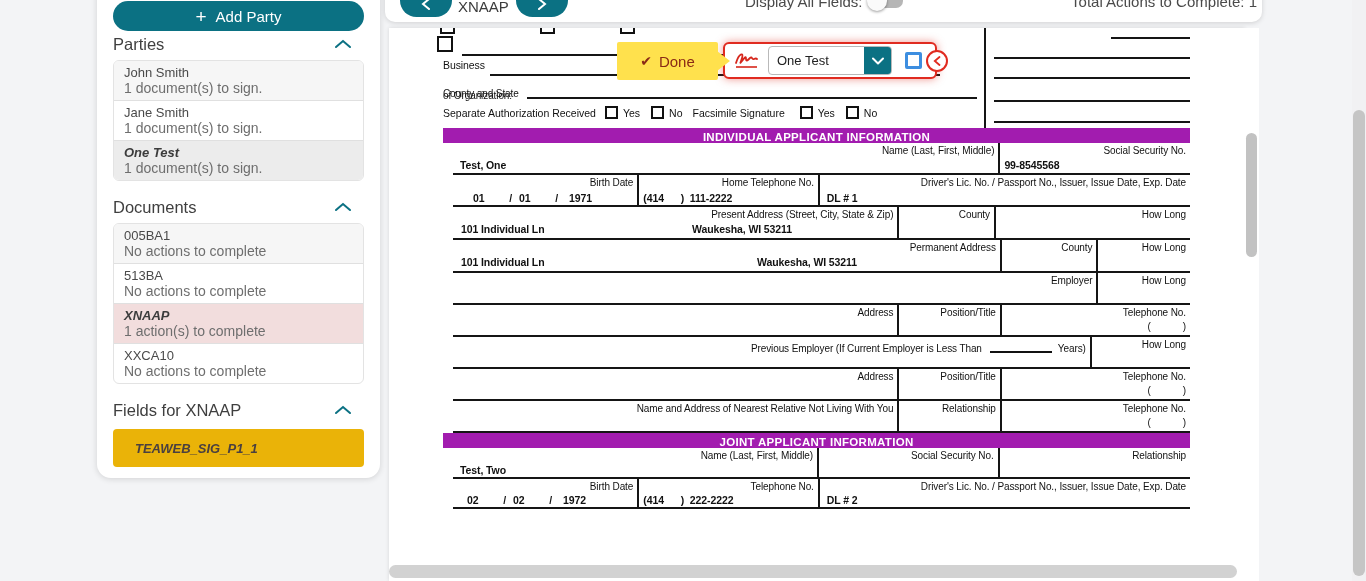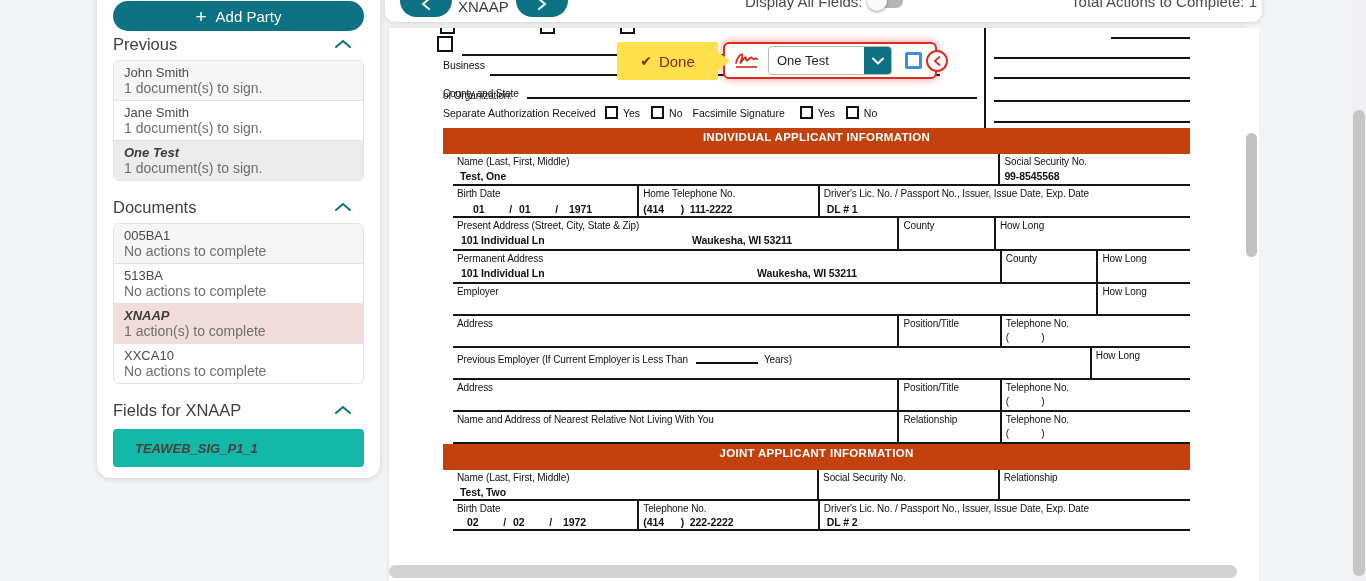--- a/index.html
+++ b/index.html
@@ -20,21 +20,21 @@
   .side-head.gap { margin-top:15px; }
   .side-list { margin-top:5px; border:1px solid #e3e3e3; border-radius:6px; overflow:hidden; background:#fff; }
   .side-row { min-height:37px; padding:4px 10px 5px; cursor:pointer; }
   .side-row + .side-row { border-top:1px solid #e0e0e0; }
   .side-row .nm { font-size:13px; color:#4a4a4a; line-height:16px; }
   .side-row .st { font-size:14px; color:#6e6e6e; line-height:14px; }
   .side-row.shaded { background:#f6f6f6; }
   .side-row.sel-gray { background:#ececec; }
   .side-row.sel-pink { background:#f2dddd; }
   .side-row.sel-gray .nm, .side-row.sel-pink .nm { font-weight:bold; font-style:italic; color:#3c3c3c; }
-  .field-chip { margin-top:8px; height:38px; background:#14b8a6; border-radius:4px;
+  .field-chip { margin-top:8px; height:38px; background:#eab308; border-radius:4px;
     display:flex; align-items:center; padding-left:22px; font-size:13px; font-weight:bold; font-style:italic;
     color:#4a4040; cursor:pointer; }
 
   
   .doc-toolbar { position:absolute; left:385px; top:-16px; width:877px; height:38px; background:#fff;
     border-radius:10px; box-shadow:0 1px 5px rgba(0,0,0,.15); z-index:4; }
   .nav-pill { position:absolute; top:0; width:52px; height:33px; border:none; border-radius:17px;
     background:#0b7183; color:#fff; display:flex; align-items:flex-end; justify-content:center;
     padding-bottom:7px; cursor:pointer; }
   .nav-pill.prev { left:15px; } .nav-pill.next { left:131px; }
@@ -43,33 +43,33 @@
   .toggle { position:absolute; left:482px; top:7px; width:38px; height:21px; cursor:pointer; }
   .toggle .track { position:absolute; left:2px; top:3px; width:34px; height:14px; border-radius:7px; background:#b6b6b6; }
   .toggle .thumb { position:absolute; left:0; top:0; width:20px; height:20px; border-radius:50%;
     background:#fafafa; box-shadow:0 1px 3px rgba(0,0,0,.4); }
   .total-actions { position:absolute; right:5px; top:9px; font-size:15px; color:#4a4a4a; }
 
   
   .paper { position:absolute; left:389px; top:28px; width:856px; height:553px; background:#fff;
     box-shadow:0 0 4px rgba(0,0,0,.12); }
   .form { position:absolute; left:54px; top:0; width:747px; color:#111; }
-  .doc-label { font-size:10px; letter-spacing:-0.1px; line-height:12px; }
+  .doc-label { font-size:10px; letter-spacing:-0.1px; line-height:12px;text-align:right; }
   .doc-value { font-size:10.5px; font-weight:bold; letter-spacing:-0.1px; }
   .pre { white-space:pre; }
 
   .top-sec { position:relative; height:100px; }
   .hl { position:absolute; height:2px; background:#151515; }
   .pcb { position:absolute; top:0; width:15px; height:6px; border:2px solid #111; border-top:none; background:#fff; }
   .cb-lg { position:absolute; left:-6px; top:8px; width:16px; height:16px; border:2px solid #111; background:#fff; }
   .cbx { width:13px; height:13px; border:2px solid #111; background:#fff; flex:0 0 auto; }
   .vdiv { position:absolute; left:541px; top:0; width:2px; height:100px; background:#151515; }
   .sep-row { position:absolute; left:0; top:78px; display:flex; align-items:center; gap:5px; font-size:10.5px; }
 
-  .sec-bar { height:26px; background:#c2410c; color:#fff; text-align:center; font-weight:bold;
+  .sec-bar { height:15px; background:#a21caf; color:#fff; text-align:center; font-weight:bold;
     font-size:11.5px; line-height:19px; letter-spacing:.3px; }
   .trow { display:flex; border-bottom:2px solid #151515; min-height:32px;margin-left:10px; }
   .trow.jr1 { min-height:30px; } .trow.jr2 { min-height:28px; } .trow.jr3 { border-bottom:none; min-height:44px; }
   .tcell { padding:2px 4px 1px; position:relative; }
   .tcell + .tcell { border-left:2px solid #151515; }
   .vrow { position:relative; margin-top:2px; }
   .abs { position:absolute; top:0; }
   .ownrent { display:grid; grid-template-columns:36px 13px auto; align-items:center; column-gap:4px;
     font-size:10px; padding-top:1px; }
   .ownrent .r { text-align:right; }
@@ -104,21 +104,21 @@
 
 <div class="page">
 
   <aside class="sidebar-card">
     <button class="add-party-btn">
       <span class="plus">+</span>
       <span>Add Party</span>
     </button>
 
     <div class="side-head">
-      <span>Previous</span>
+      <span>Parties</span>
       <span class="chev">
         <svg width="18" height="12" viewBox="0 0 18 12">
             <path d="M2 9 L9 3 L16 9" fill="none" stroke="#0b7183" stroke-width="2" stroke-linecap="round"></path>
           </svg>
       </span>
     </div>
     <div class="side-list">
       <div class="side-row shaded">
         <div class="nm">John Smith</div>
         <div class="st">1 document(s) to sign.</div>

